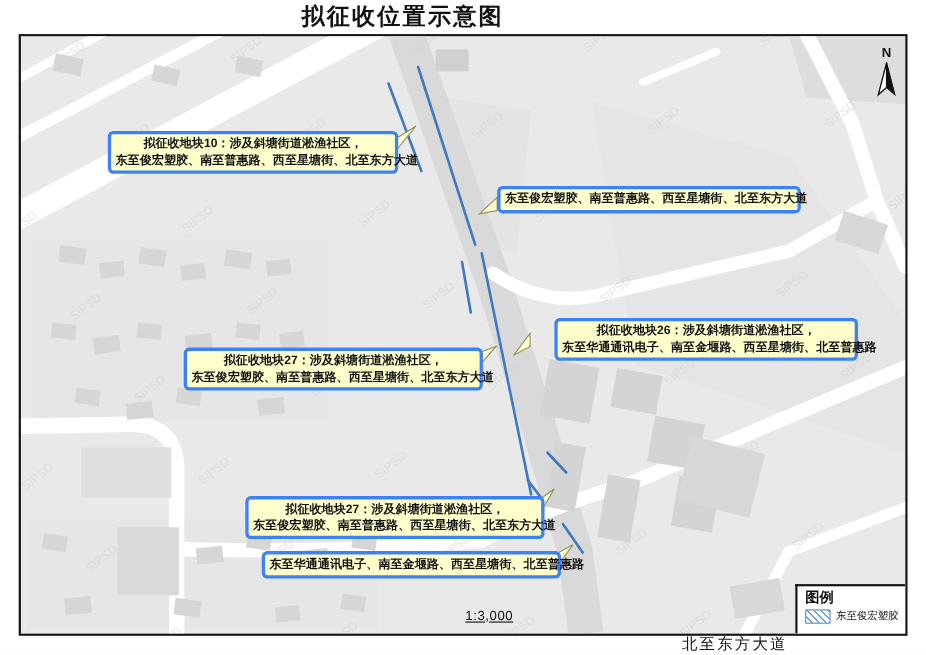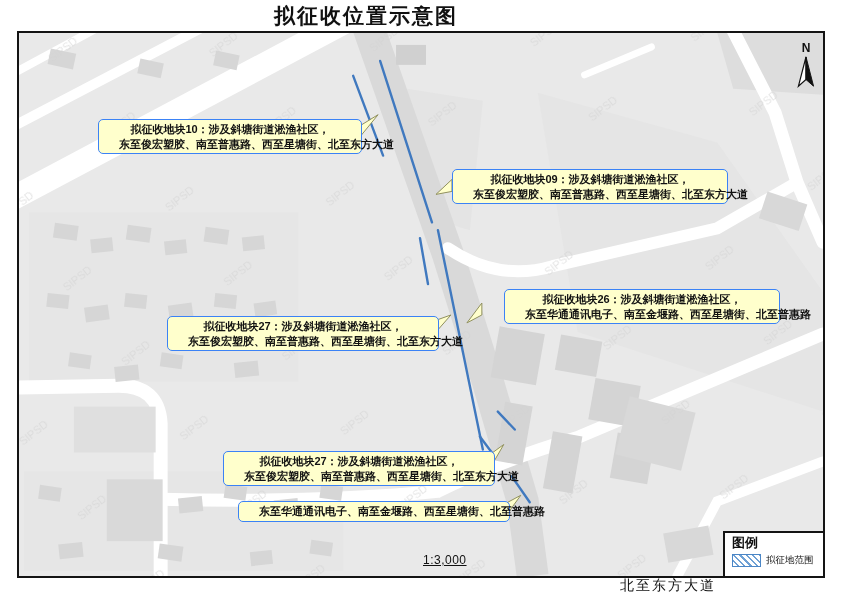--- a/index.html
+++ b/index.html
@@ -4,22 +4,22 @@
 <style>
   html,body{margin:0;padding:0;width:842px;height:595px;background:#ffffff;overflow:hidden;
             font-family:"Liberation Sans",sans-serif;}
   #stage{position:relative;width:732px;height:595px;}
   .title{position:absolute;top:3px;left:0;width:100%;text-align:center;
          font:bold 21px/1.2 "Liberation Sans",sans-serif;color:#111;letter-spacing:2px;}
   .map{position:absolute;left:17px;top:31px;width:808px;height:547px;
        border:2px solid #141414;box-sizing:border-box;background:#e9e9e9;overflow:hidden;}
   .map svg.base{position:absolute;left:0;top:0;}
   .overlay{position:absolute;left:0;top:0;z-index:2;pointer-events:none;}
-  .callout{position:absolute;z-index:3;background:#ffffcc;border:1px solid #3b82f6;border-radius:5px;
-           padding:2px 20px;text-align:center;box-sizing:border-box;
+  .callout{position:absolute;z-index:3;background:#ffffcc;border:3px solid #3b82f6;border-radius:5px;
+           padding:2px 4px;text-align:center;box-sizing:border-box;
            font:bold 11px/1.32 "Liberation Sans",sans-serif;color:#111;white-space:nowrap;}
   .north{position:absolute;left:772px;top:8px;z-index:3;width:30px;text-align:center;color:#111;}
   .north .n{font:bold 12px "Liberation Sans",sans-serif;margin-bottom:0;}
   .scale{position:absolute;left:404px;top:520px;z-index:3;
          font:12px "Liberation Sans",sans-serif;color:#111;letter-spacing:.5px;text-decoration:underline;}
   .legend{position:absolute;right:0;bottom:0;width:100px;height:45px;z-index:4;background:#fff;
           border-top:2px solid #141414;border-left:2px solid #141414;box-sizing:border-box;
           padding:2px 6px 4px 7px;margin-top:24px;}
   .legend .lg-title{font:bold 13px/1.3 "Liberation Serif",serif;color:#111;}
   .legend .lg-item{display:flex;align-items:center;margin-top:2px;}
@@ -134,21 +134,20 @@
         <polygon points="475,421 486,413 475,432"></polygon>
         <polygon points="490,471 503,464 490,482"></polygon>
       </g>
     </svg>
 
     <div class="callout" style="left:79px;top:86px;width:264px">
       <div>拟征收地块10：涉及斜塘街道淞渔社区，</div>
       <div>东至俊宏塑胶、南至普惠路、西至星塘街、北至东方大道</div>
     </div>
     <div class="callout" style="left:433px;top:136px;width:276px">
-      <div>拟征收地块09：涉及斜塘街道淞渔社区，</div>
       <div>东至俊宏塑胶、南至普惠路、西至星塘街、北至东方大道</div>
     </div>
     <div class="callout" style="left:485px;top:256px;width:276px">
       <div>拟征收地块26：涉及斜塘街道淞渔社区，</div>
       <div>东至华通通讯电子、南至金堰路、西至星塘街、北至普惠路</div>
     </div>
     <div class="callout" style="left:148px;top:283px;width:272px">
       <div>拟征收地块27：涉及斜塘街道淞渔社区，</div>
       <div>东至俊宏塑胶、南至普惠路、西至星塘街、北至东方大道</div>
     </div>
@@ -167,21 +166,21 @@
         <polygon points="11,2 19,33 11,26" fill="#111111" stroke="#111" stroke-width="1"></polygon>
       </svg>
     </div>
 
     <div class="scale">1:3,000</div>
 
     <div class="legend">
       <div class="lg-title">图例</div>
       <div class="lg-item">
         <div class="swatch"></div>
-        <div class="lg-label">拟征地范围</div>
+        <div class="lg-label">东至俊宏塑胶</div>
       </div>
     </div>
 
   </div>
 
   <div class="date">北至东方大道</div>
 
 </div>
 
 </body></html>

